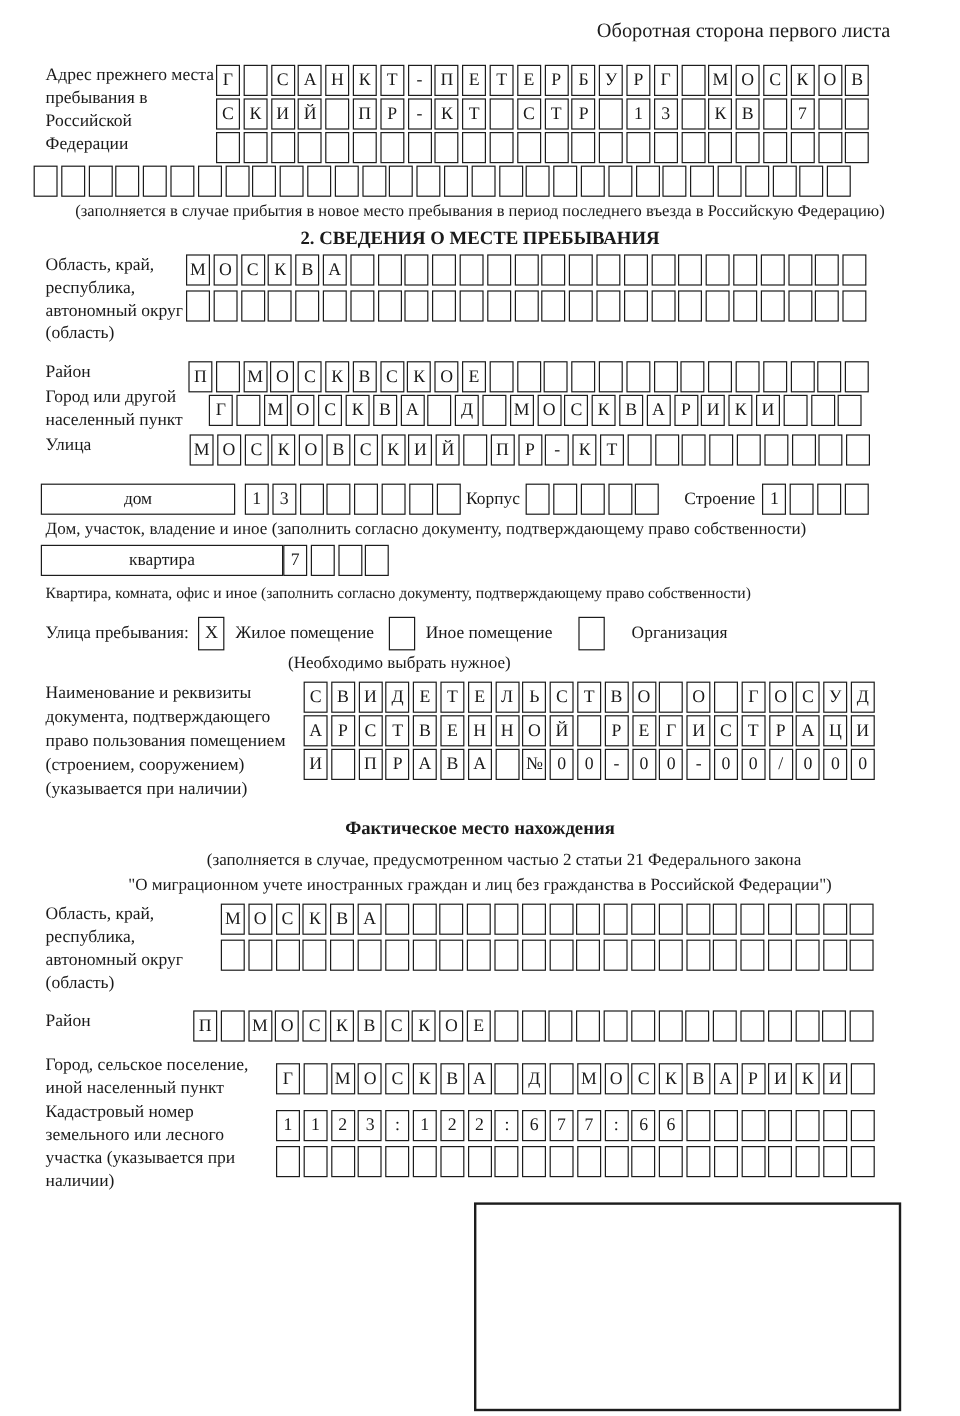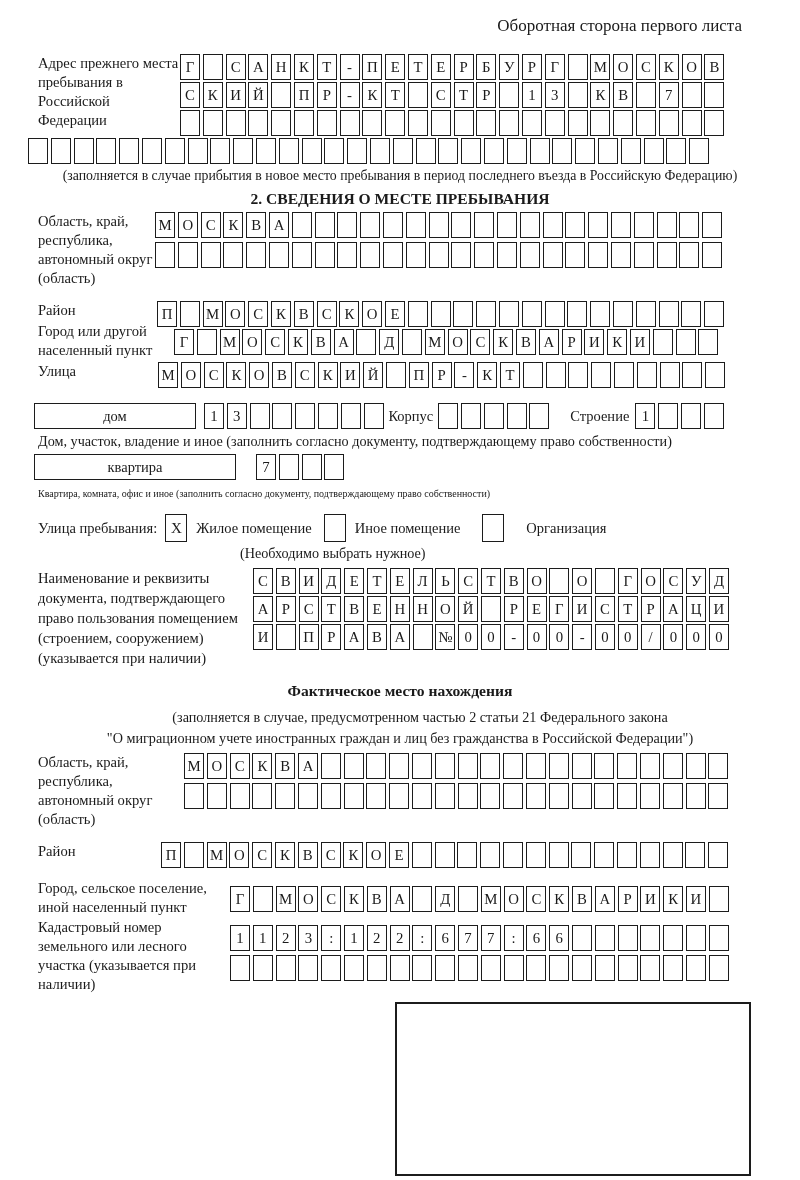--- a/index.html
+++ b/index.html
@@ -338,29 +338,29 @@
     <div class="cells">
         <span class="cell">1</span>
         <span class="cell"></span>
         <span class="cell"></span>
         <span class="cell"></span>
       </div>
   </div>
   <div class="caption pl38" style="margin-top:4px;font-size:14.2px;">Дом, участок, владение и иное (заполнить согласно документу, подтверждающему право собственности)</div>
 
   <div class="frow pl34" style="margin-top:4px;align-items:center;">
-    <div class="widebox" style="width:200px;margin-right:20px;">квартира</div>
+    <div class="widebox" style="width:200px;margin-right:0;">квартира</div>
     <div class="cells">
         <span class="cell">7</span>
         <span class="cell"></span>
         <span class="cell"></span>
         <span class="cell"></span>
       </div>
   </div>
-  <div class="caption pl38" style="margin-top:5px;font-size:10px;">Квартира, комната, офис и иное (заполнить согласно документу, подтверждающему право собственности)</div>
+  <div class="caption pl38" style="margin-top:5px;font-size:13px;">Квартира, комната, офис и иное (заполнить согласно документу, подтверждающему право собственности)</div>
 
   <div class="stayrow pl38">
     <span>Улица пребывания:</span>
     <span class="cbox" style="margin-left:8px;">X</span>
     <span class="opt">Жилое помещение</span>
     <span class="cbox" style="margin-left:12px;"></span>
     <span class="opt">Иное помещение</span>
     <span class="cbox" style="margin-left:22px;"></span>
     <span class="opt" style="margin-left:22px;">Организация</span>
   </div>

